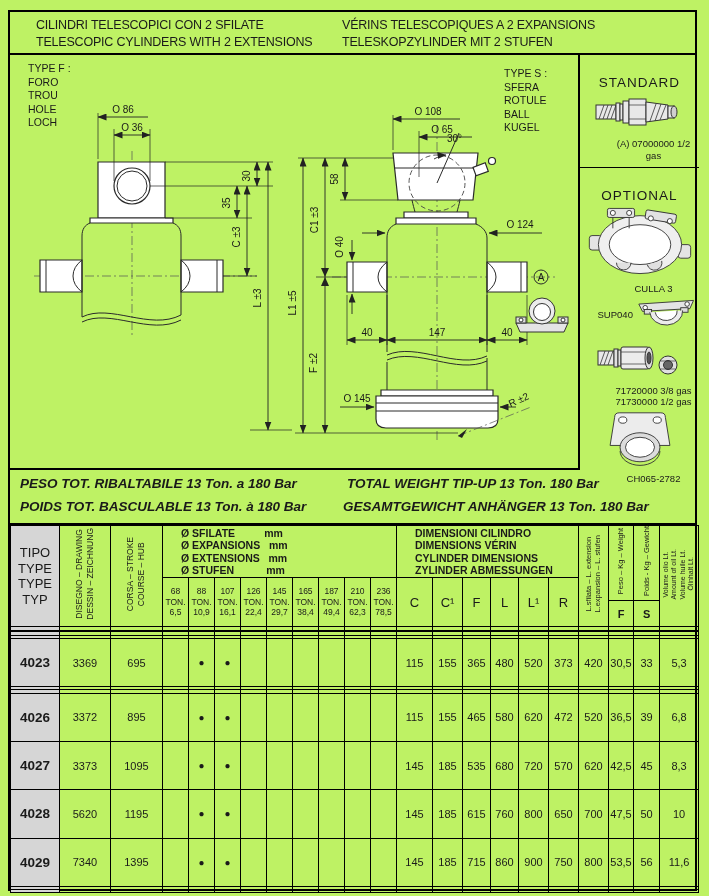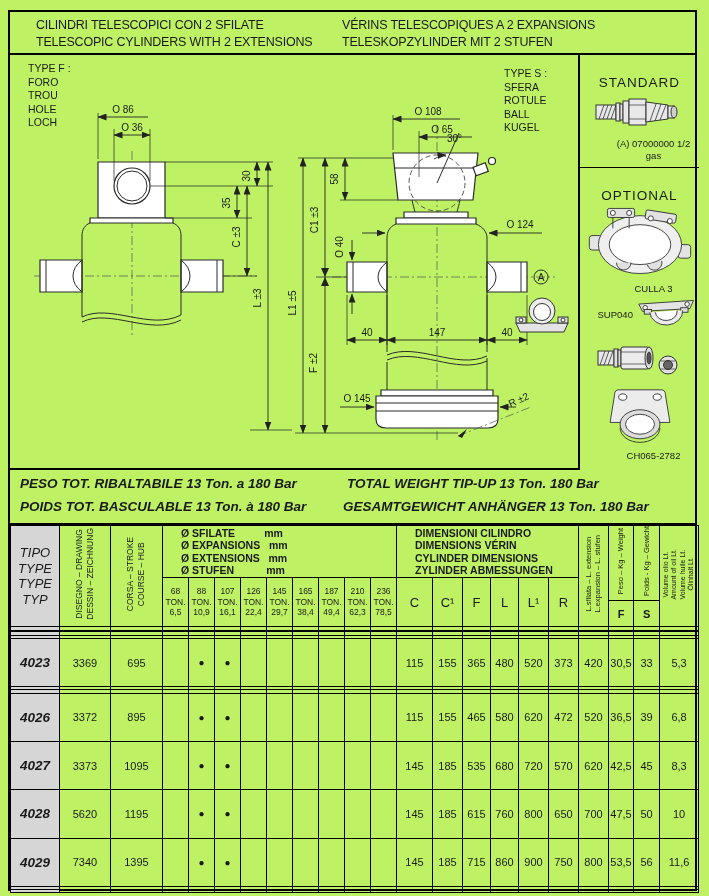--- a/index.html
+++ b/index.html
@@ -37,21 +37,21 @@
 
   
   .notice{position:absolute;left:0;top:458px;width:100%;height:55px;border-bottom:2px solid #000;box-sizing:border-box;font-weight:bold;font-style:italic;font-size:13.5px;}
   .notice div{position:absolute;white-space:nowrap;}
 
   
   .tablewrap{position:absolute;left:0;top:513px;width:100%;height:364px;}
   table{border-collapse:collapse;table-layout:fixed;width:685px;height:362px;}
   th,td{border:1px solid #000;padding:0;margin:0;overflow:hidden;font-weight:normal;}
   .rowA{height:52px;}.rowB{height:17px;}.rowC{height:26px;}
-  .shade{background:#d6d6d6;font-style:italic;}
+  .shade{background:#d6d6d6;}
   .th-type{font-size:13px;line-height:15.5px;text-align:center;white-space:pre-line;}
   .th-block{font-size:10.5px;font-weight:bold;text-align:left;vertical-align:middle;padding-left:18px;white-space:pre;line-height:12.5px;}
   .th-ton{font-size:8.5px;line-height:10.5px;text-align:center;white-space:pre-line;}
   .th-dim{font-size:13px;text-align:center;}
   .th-fs{font-size:11px;font-weight:bold;text-align:center;}
   .th-v{text-align:center;vertical-align:middle;}
   .vtext{writing-mode:vertical-rl;transform:rotate(180deg);white-space:pre-line;font-size:8.5px;line-height:1.3;display:inline-block;}
   .vtext-sm{font-size:7.5px;line-height:1.25;}
   .vtext-xs{font-size:7px;line-height:1.2;}
   tbody td{font-size:11px;text-align:center;}
@@ -306,20 +306,22 @@
             <rect x="22" y="11" width="3" height="16" fill="#e0e0e0"></rect>
         <rect x="25" y="8" width="28" height="22" rx="2" fill="#ececec"></rect>
         <path d="M25,13 H53 M25,25 H53" fill="none" stroke-width="0.7"></path>
         <ellipse cx="53" cy="19" rx="4" ry="11" fill="#ddd"></ellipse>
             <ellipse cx="53" cy="19" rx="2" ry="6" fill="#555"></ellipse>
         <circle cx="72" cy="26" r="9" fill="#e0e0e0"></circle>
             <circle cx="72" cy="26" r="4.5" fill="#666"></circle>
         <path d="M64,22 L80,22 M64,30 L80,30" fill="none" stroke-width="0.7"></path>
       </g>
     </svg>
+    <div class="sb-code">71720000 3/8 gas
+71730000 1/2 gas</div>
     <svg width="74" height="58" viewBox="0 0 74 64" style="margin-top:3px">
       <g stroke="#333" stroke-width="1">
         <path d="M14,2 H60 Q65,2 65,7 L70,38 H4 L9,7 Q9,2 14,2 Z" fill="#ececec"></path>
         <ellipse cx="18" cy="10" rx="4.5" ry="3.5" fill="#fff"></ellipse>
             <ellipse cx="56" cy="10" rx="4.5" ry="3.5" fill="#fff"></ellipse>
         <ellipse cx="37" cy="40" rx="22" ry="16" fill="#dcdcdc"></ellipse>
         <ellipse cx="37" cy="40" rx="16" ry="11" fill="#fff"></ellipse>
         <path d="M15,44 A22,16 0 0 0 59,44" fill="none"></path>
       </g>
     </svg>

